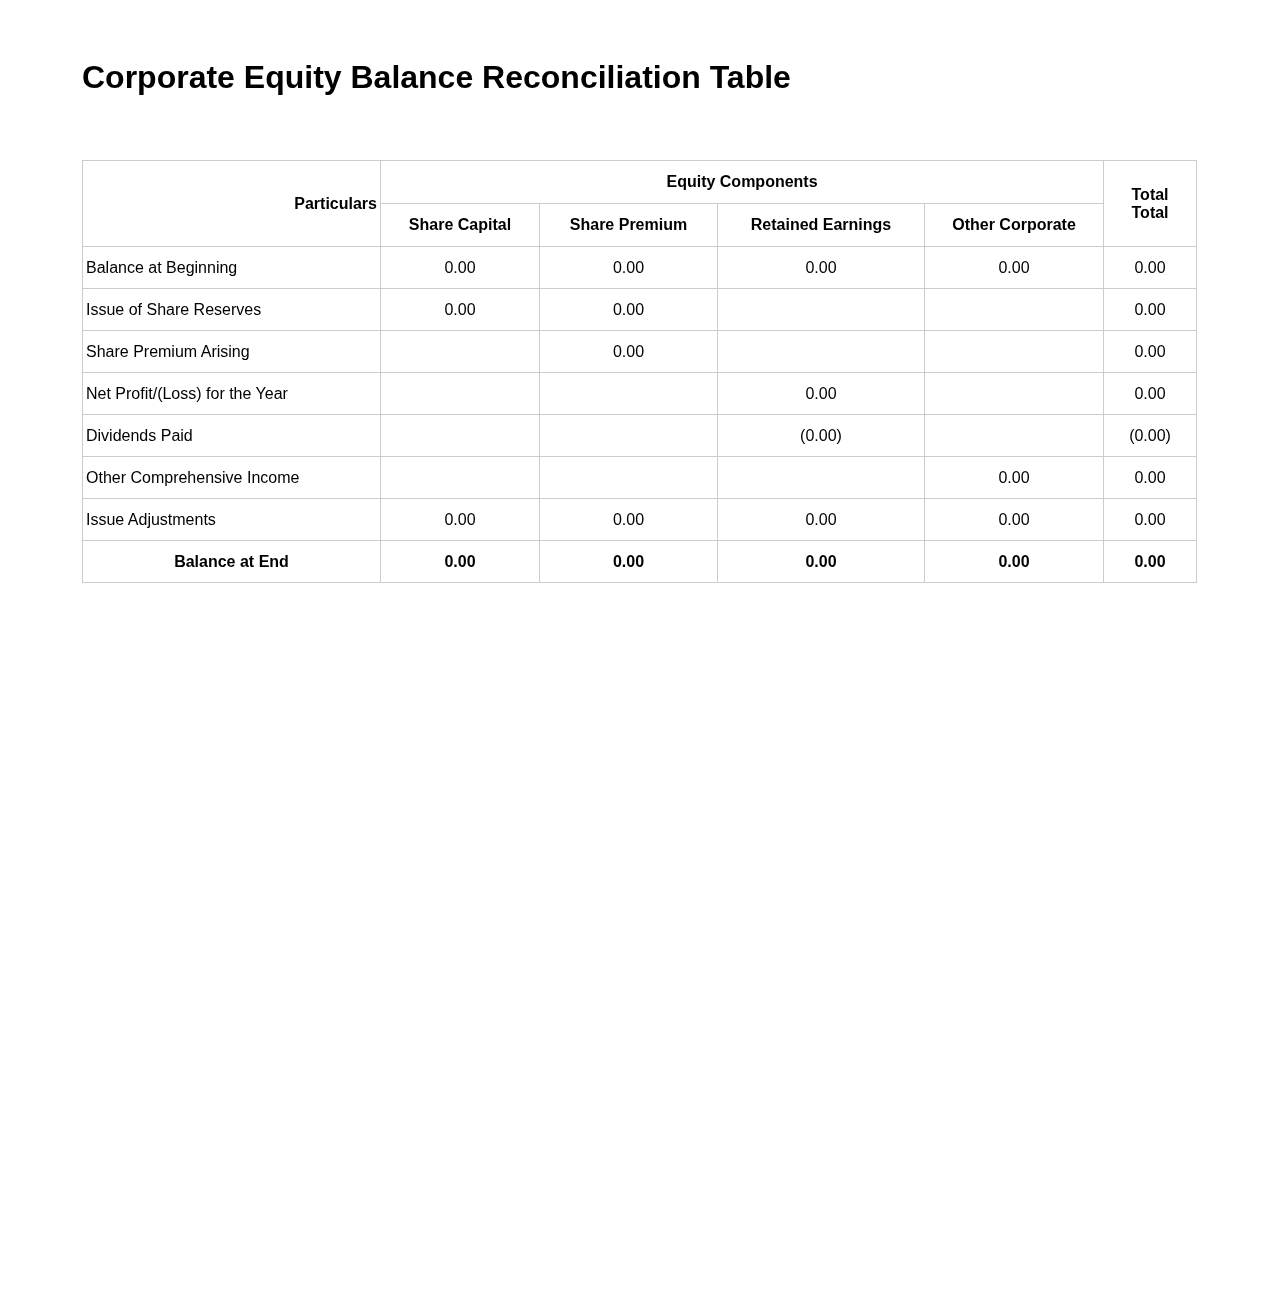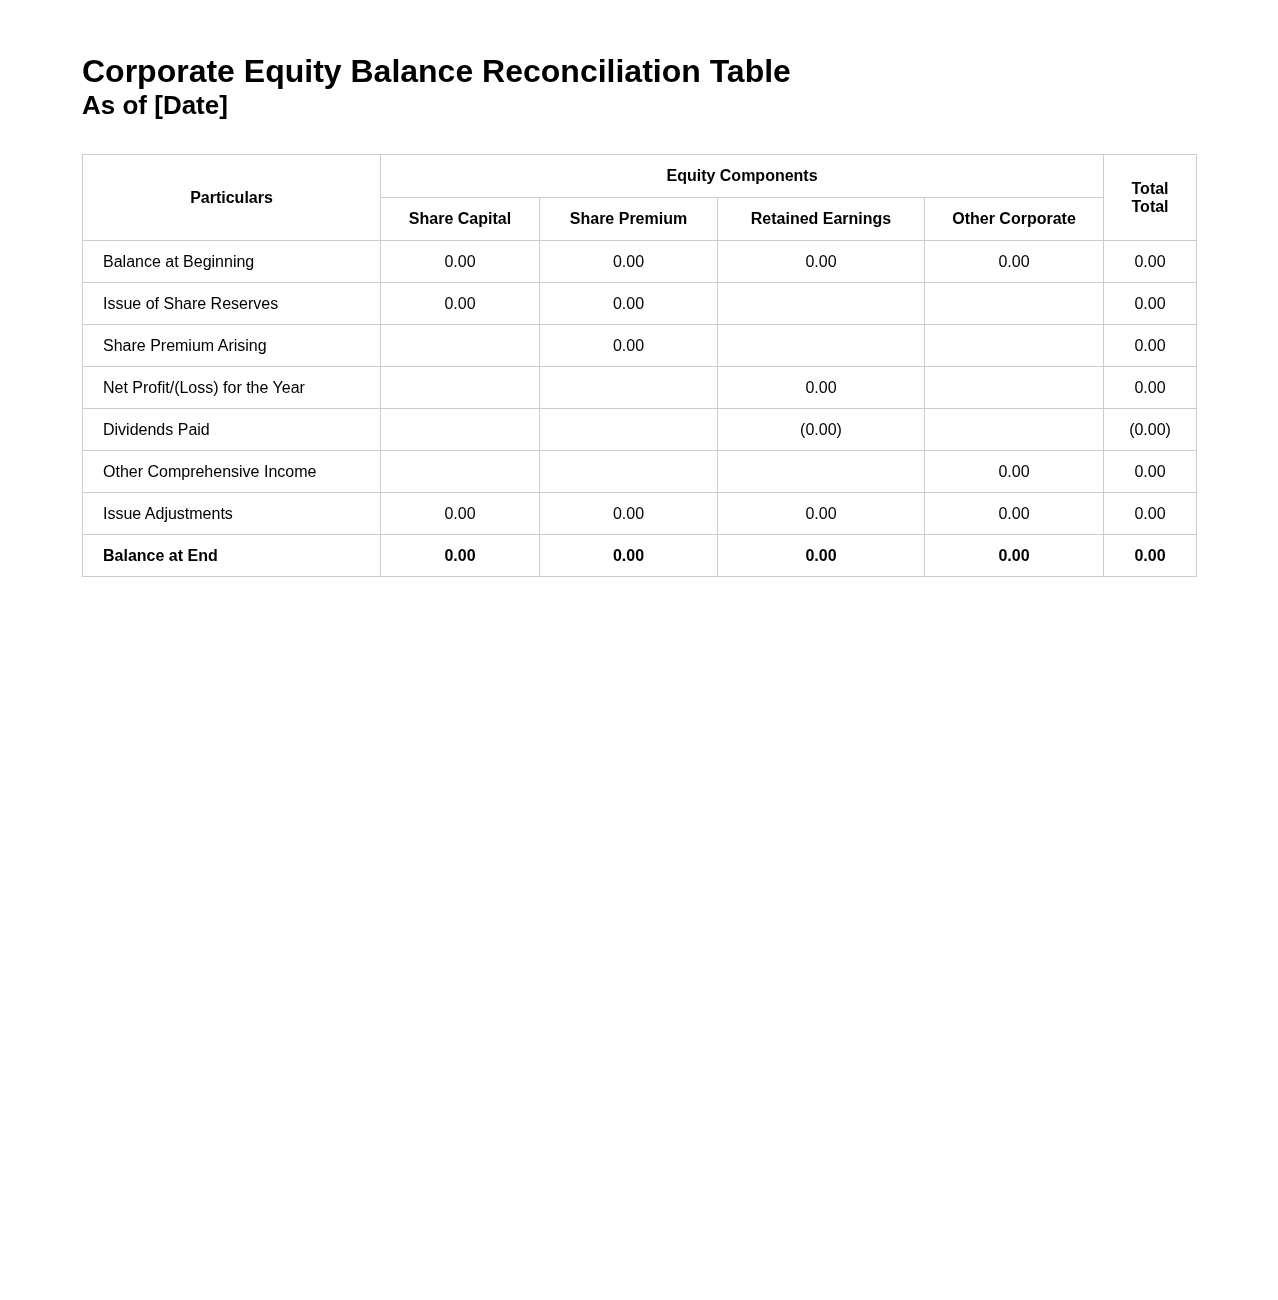--- a/index.html
+++ b/index.html
@@ -10,21 +10,21 @@
       height: 1300px;
     }
     body {
       font-family: "Liberation Sans", sans-serif;
       color: #000000;
       position: relative;
     }
     .page {
       position: absolute;
       left: 82px;
-      top: 52px;
+      top: 58px;
       width: 1114px;
     }
     h1.title {
       margin: 0;
       font-size: 32px;
       font-weight: bold;
       line-height: 38px;
     }
     h2.subtitle {
       margin: 0;
@@ -36,49 +36,49 @@
       position: absolute;
       left: 0;
       top: 102px;
       width: 1114px;
       border-collapse: collapse;
       table-layout: fixed;
       font-size: 16px;
     }
     table.recon th, table.recon td {
       border: 1px solid #cccccc;
-      padding: 0 20px;
+      padding: 0 3px;
       height: 42px;
       box-sizing: border-box;
     }
     table.recon th {
       font-weight: bold;
       text-align: center;
       line-height: 18px;
     }
     table.recon th.particulars {
-      text-align: center;
+      text-align: right;
     }
     table.recon td {
       text-align: center;
     }
     table.recon td.label {
       text-align: left;
       margin-left: 28px;
     }
     table.recon tr.total td {
       font-weight: bold;
+      text-align: center;
     }
   </style>
 </head>
 <body>
 
 <div class="page">
   <h1 class="title">Corporate Equity Balance Reconciliation Table</h1>
-  <h2 class="subtitle">As of [Date]</h2>
 
   <table class="recon">
     <colgroup>
       <col style="width:298px">
       <col style="width:159px">
       <col style="width:178px">
       <col style="width:207px">
       <col style="width:179px">
       <col style="width:93px">
     </colgroup>

